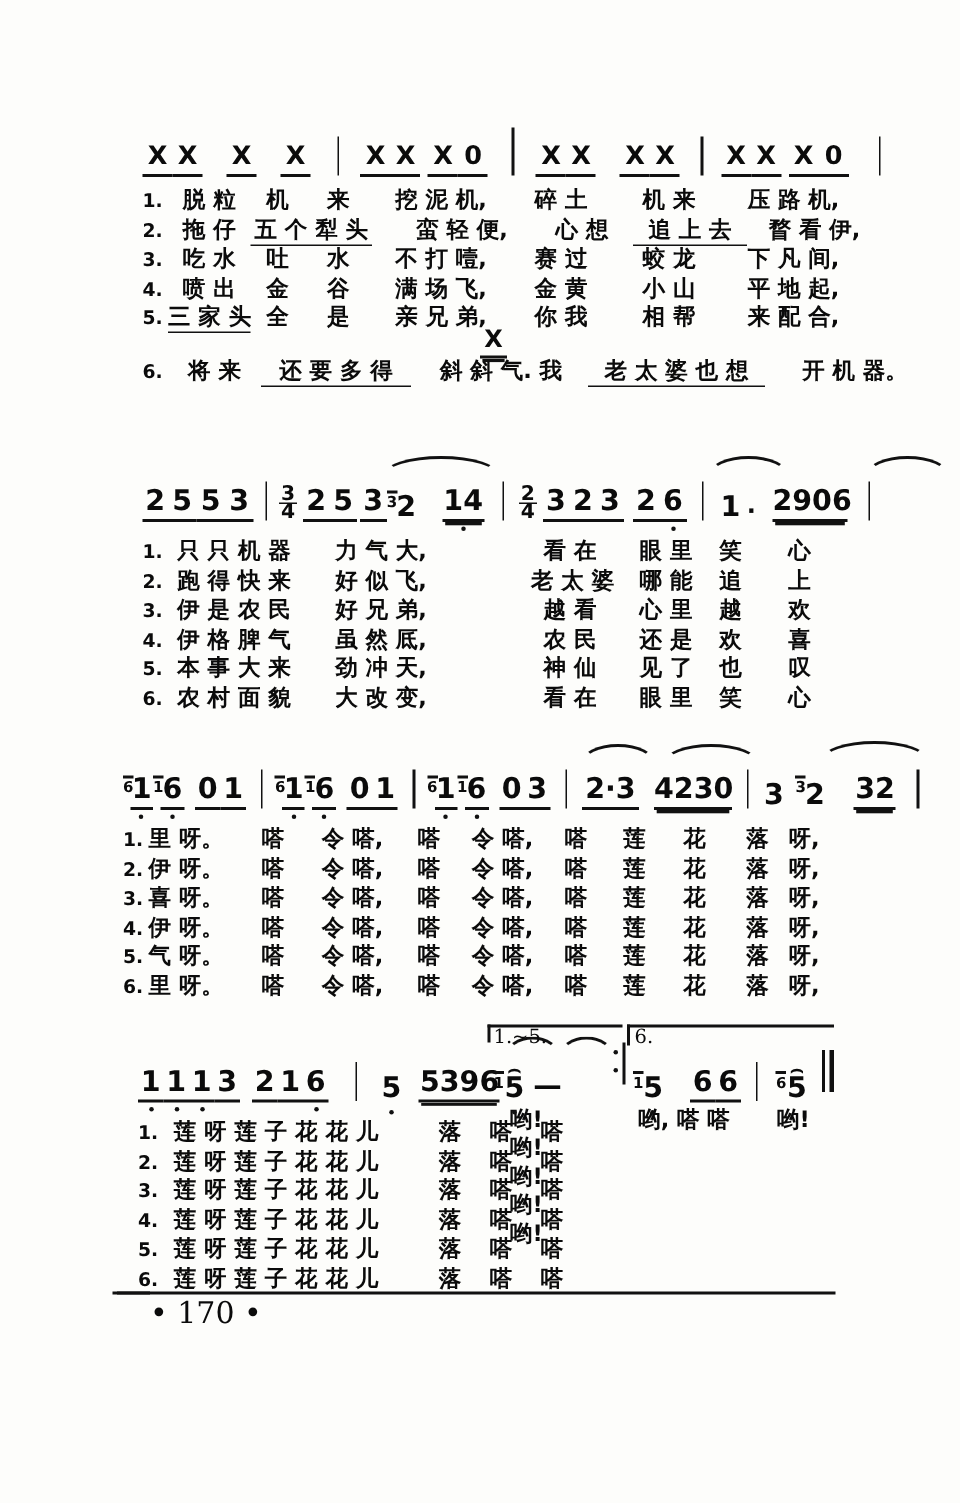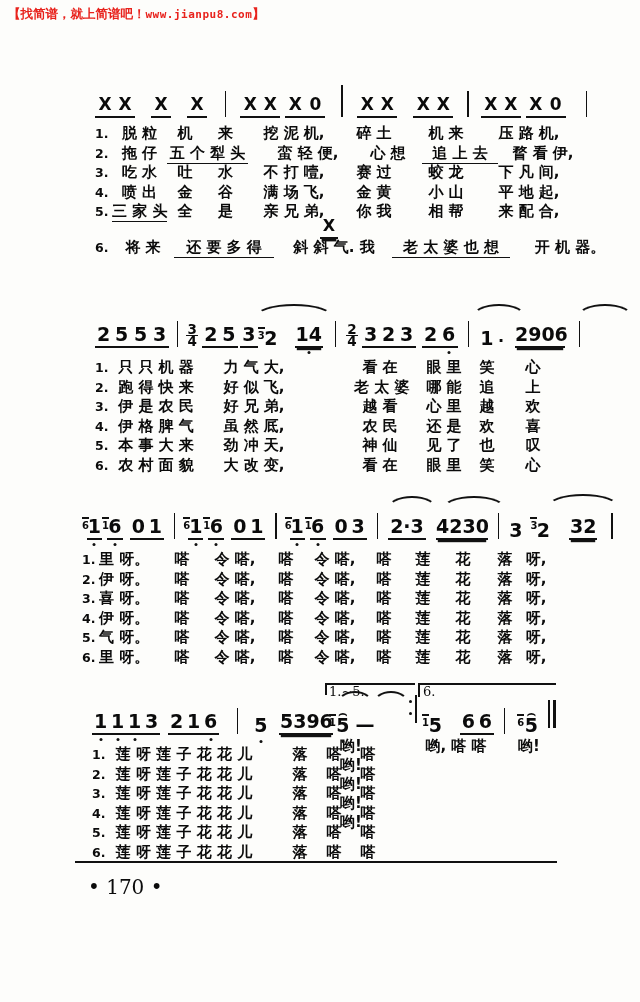--- a/index.html
+++ b/index.html
@@ -97,23 +97,20 @@
     font-family:"DejaVu Serif","Liberation Serif",serif;
     font-size:20px;
   }
   .hr-ornament{position:absolute;height:2px;background:#111;}
 </style>
 </head>
 <body>
 
 <div class="sheet">
 
-  <div class="watermark">
-    <span>【找简谱，就上简谱吧！</span><span class="url">www.jianpu8.com</span><span>】</span>
-  </div>
 
   <div class="system" style="left:95px;top:88px;">
     <div class="noterow">
       <span class="xnote" style="width:20px">X</span>
       <span class="xnote" style="width:20px">X</span>
       <span style="width:16px"></span>
       <span class="xnote" style="width:20px">X</span>
       <span style="width:16px"></span>
       <span class="xnote" style="width:20px">X</span>
       <span class="barline thin" style="margin-left:18px;margin-right:14px;"></span>
@@ -556,15 +553,15 @@
     </div>
   </div>
 
   <div style="position:absolute;left:548px;top:700px;">
     <div style="position:absolute;left:0;top:0;width:1.6px;height:28px;background:#111;"></div>
     <div style="position:absolute;left:5px;top:0;width:3px;height:28px;background:#111;"></div>
   </div>
 
   <div class="hr-ornament" style="left:78px;top:861px;width:22px;height:1.6px;"></div>
   <div class="hr-ornament" style="left:75px;top:861px;width:482px;height:1.6px;"></div>
-  <div class="pagenum" style="left:88px;top:863px;margin-top:12px;">• 170 •</div>
+  <div class="pagenum" style="left:100px;top:863px;">• 170 •</div>
 
 </div>
 
 </body></html>

